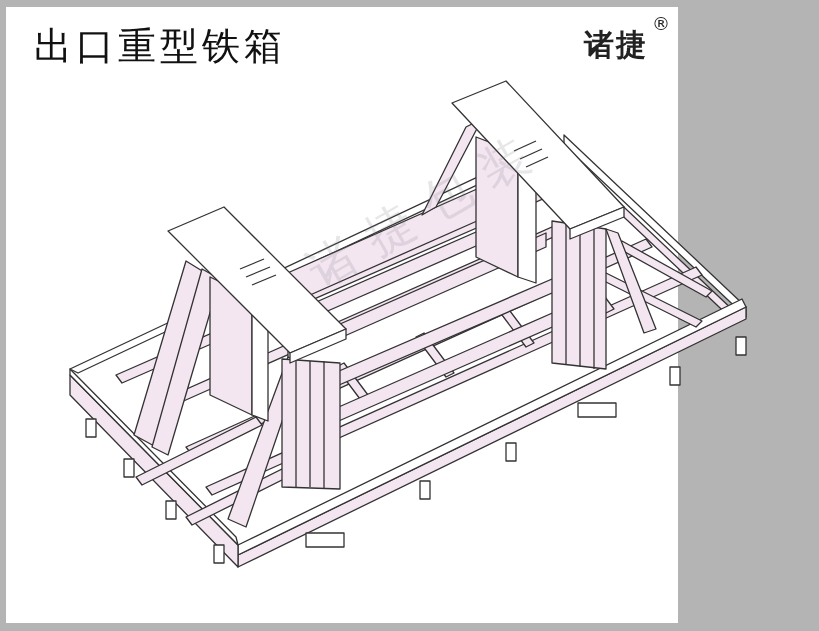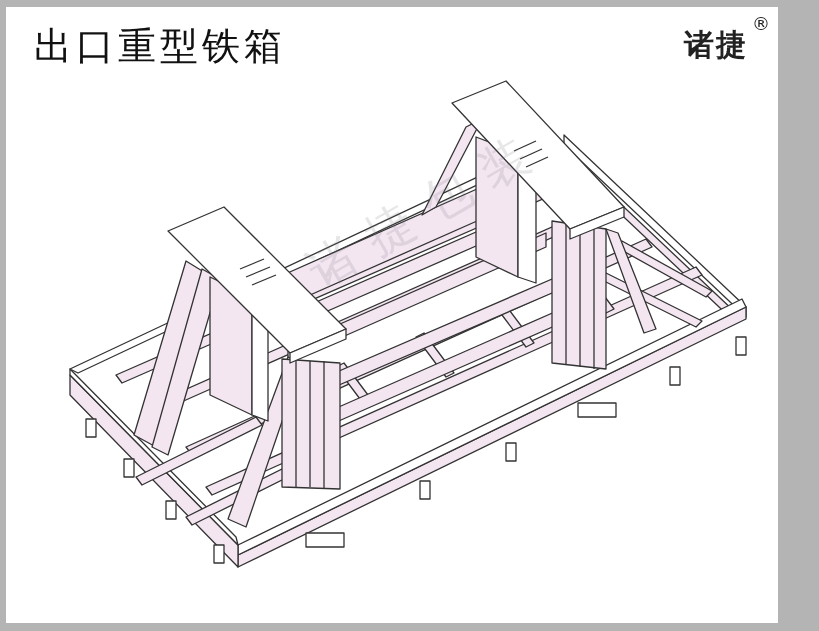--- a/index.html
+++ b/index.html
@@ -1,17 +1,17 @@
 <!DOCTYPE html>
 <html><head>
 <meta charset="utf-8">
 <style>
   html, body { margin: 0; padding: 0; }
   body { width: 819px; height: 631px; overflow: hidden; background: #b4b4b4; font-family: "DejaVu Sans", sans-serif; }
-  .frame { position: absolute; left: 6px; top: 7px; width: 772px; height: 616px; background: #ffffff; }
+  .frame { position: absolute; left: 6px; top: 7px; width: 672px; height: 616px; background: #ffffff; }
   .title { position: absolute; left: 28px; top: 14px; font-size: 38px; letter-spacing: 4px; color: #111; font-family: "DejaVu Sans", sans-serif; line-height: 50px; }
   .brand { position: absolute; right: 30px; top: 18px; font-size: 30px; font-weight: bold; color: #222; font-family: "DejaVu Serif", serif; letter-spacing: 2px; margin-left: 11px; }
   .reg { position: absolute; right: 8px; top: 6px; font-size: 18px; color: #222; font-family: "DejaVu Sans", sans-serif; }
   .drawing { position: absolute; left: 0; top: 0; width: 804px; height: 616px; }
   .watermark { position: absolute; left: 290px; top: 240px; font-size: 48px; color: rgba(120,120,140,0.18); transform: rotate(-30deg); transform-origin: left top; letter-spacing: 18px; font-family: "DejaVu Sans", sans-serif; pointer-events: none; }
 </style>
 </head>
 <body>
 
 <div class="frame">

